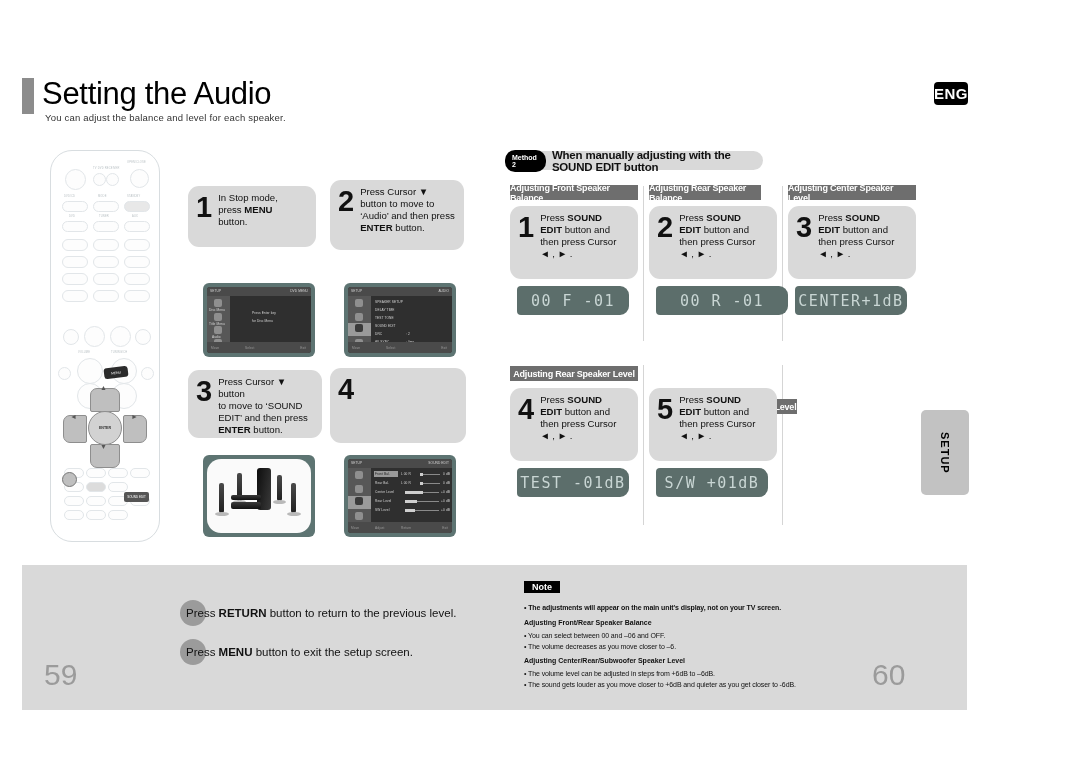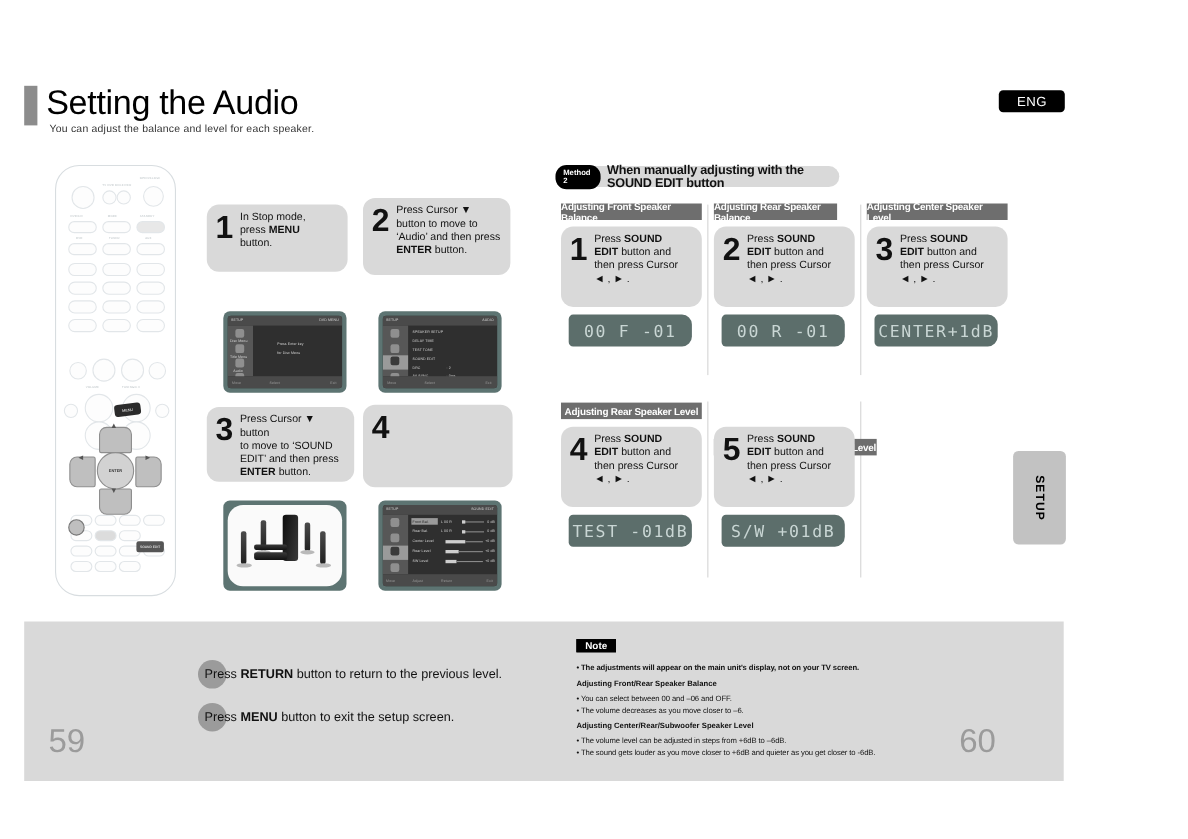--- a/index.html
+++ b/index.html
@@ -9,21 +9,21 @@
     font-family:"Liberation Sans", sans-serif;
     color:#1a1a1a;overflow:hidden;position:relative;
   }
   .page{position:absolute;inset:0;}
 
   
   .title-bar{position:absolute;left:22px;top:78px;width:12px;height:36px;background:#8c8c8c;}
   .page-title{position:absolute;left:42px;top:76px;font-size:31px;font-weight:normal;letter-spacing:-0.3px;color:#000;}
   .subtitle{position:absolute;left:45px;top:112px;font-size:9.5px;color:#333;letter-spacing:0.2px;}
   .eng-badge{position:absolute;right:112px;top:82px;background:#000;color:#fff;
-    border-radius:4px;padding:3px 16px;font-size:12px;font-weight:normal;letter-spacing:0.5px;}
+    border-radius:4px;padding:3px 0;font-size:15px;font-weight:bold;letter-spacing:0.5px;}
 
   
   .setup-tab{position:absolute;left:921px;top:410px;width:48px;height:85px;background:#c2c2c2;
     border-radius:5px;display:flex;align-items:center;justify-content:center;}
   .setup-tab span{writing-mode:vertical-rl;font-size:11px;font-weight:bold;letter-spacing:1px;color:#000;}
 
   
   .remote{position:absolute;left:50px;top:150px;width:108px;height:390px;
     border:1.2px solid #d8dde0;border-radius:22px;background:#fff;}
   .rm-r{position:absolute;border:1px solid #e2e6e9;border-radius:7px;background:#fdfdfd;}
@@ -346,21 +346,21 @@
   </div>
   <div class="lcd" style="left:517px;top:286px;width:112px;height:29px;">
     <span>00 F -01</span>
   </div>
 
   <div class="sec-head" style="left:649px;top:185px;width:112px;">Adjusting Rear Speaker Balance</div>
   <div class="step-card" style="left:649px;top:206px;width:112px;height:60px;">
     <div class="step-num">2</div>
     <div class="step-txt">Press <b>SOUND</b><br><b>EDIT</b> button and<br>then press Cursor<br>◄ , ► .</div>
   </div>
-  <div class="lcd" style="left:656px;top:286px;width:112px;height:29px;">
+  <div class="lcd" style="left:656px;top:286px;width:132px;height:29px;">
     <span>00 R -01</span>
   </div>
 
   <div class="sec-head" style="left:788px;top:185px;width:128px;">Adjusting Center Speaker Level</div>
   <div class="step-card" style="left:788px;top:206px;width:112px;height:60px;">
     <div class="step-num">3</div>
     <div class="step-txt">Press <b>SOUND</b><br><b>EDIT</b> button and<br>then press Cursor<br>◄ , ► .</div>
   </div>
   <div class="lcd" style="left:795px;top:286px;width:112px;height:29px;">
     <span>CENTER+1dB</span>

